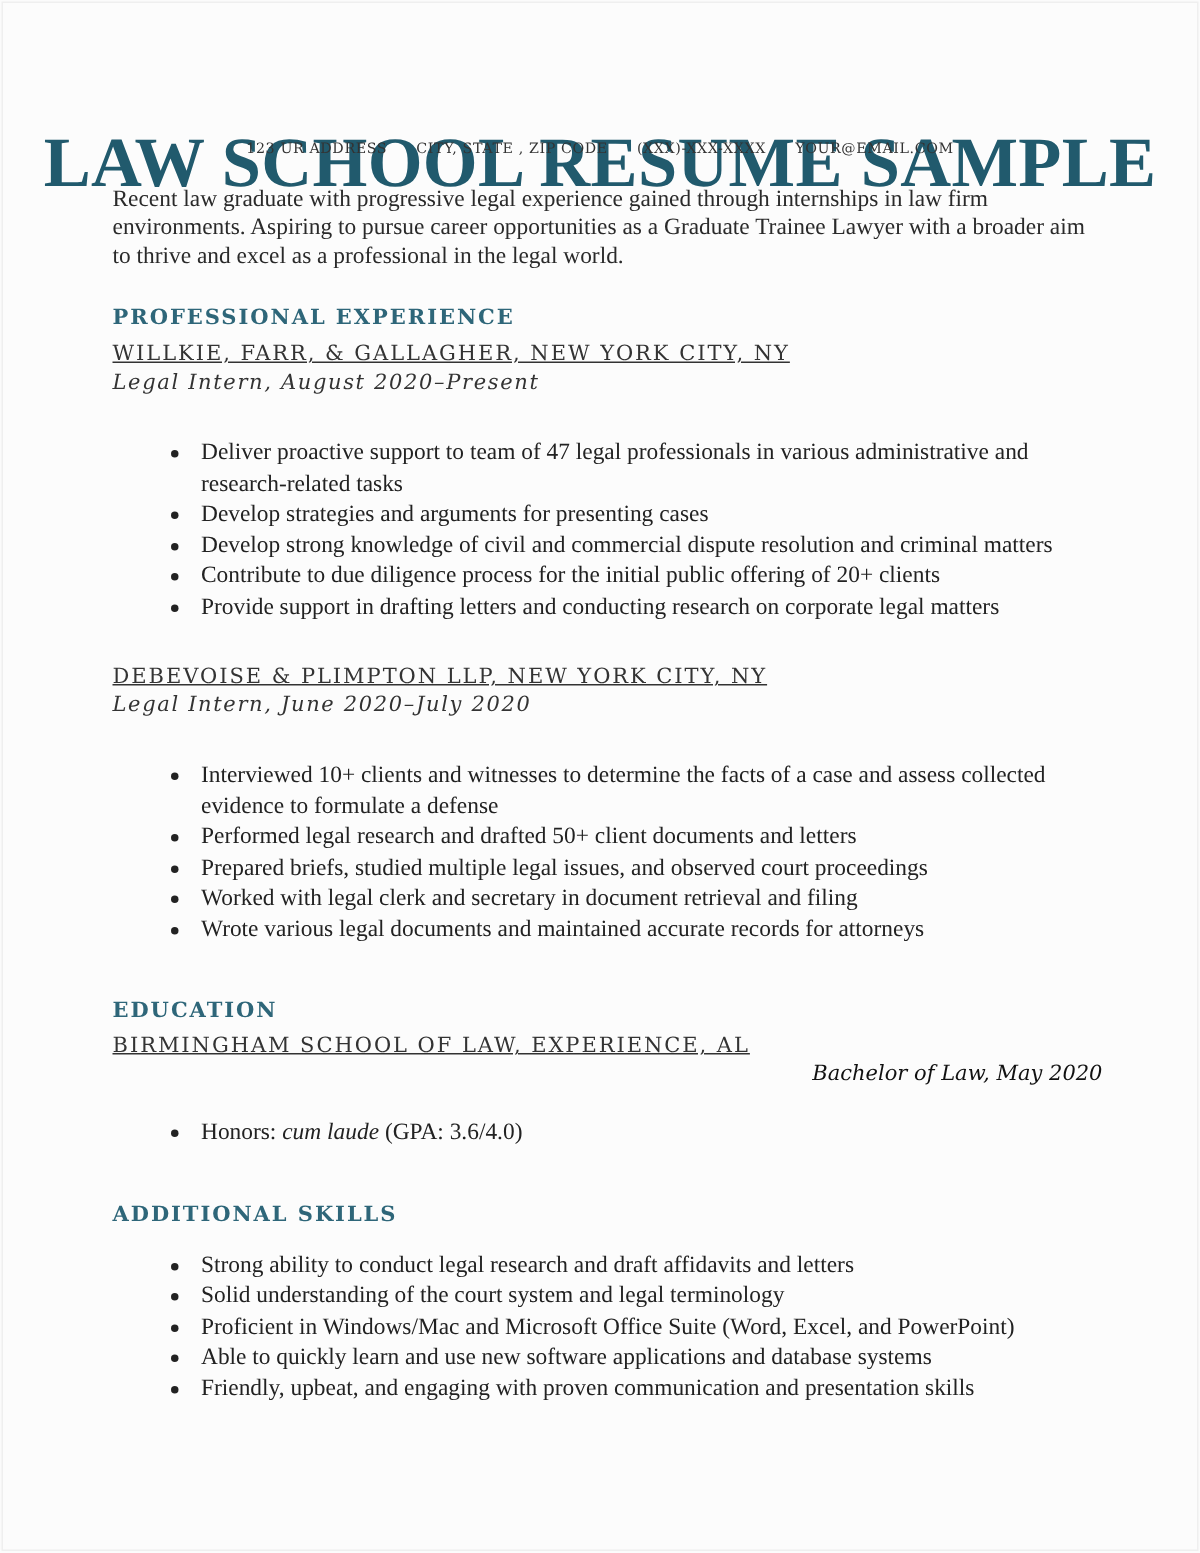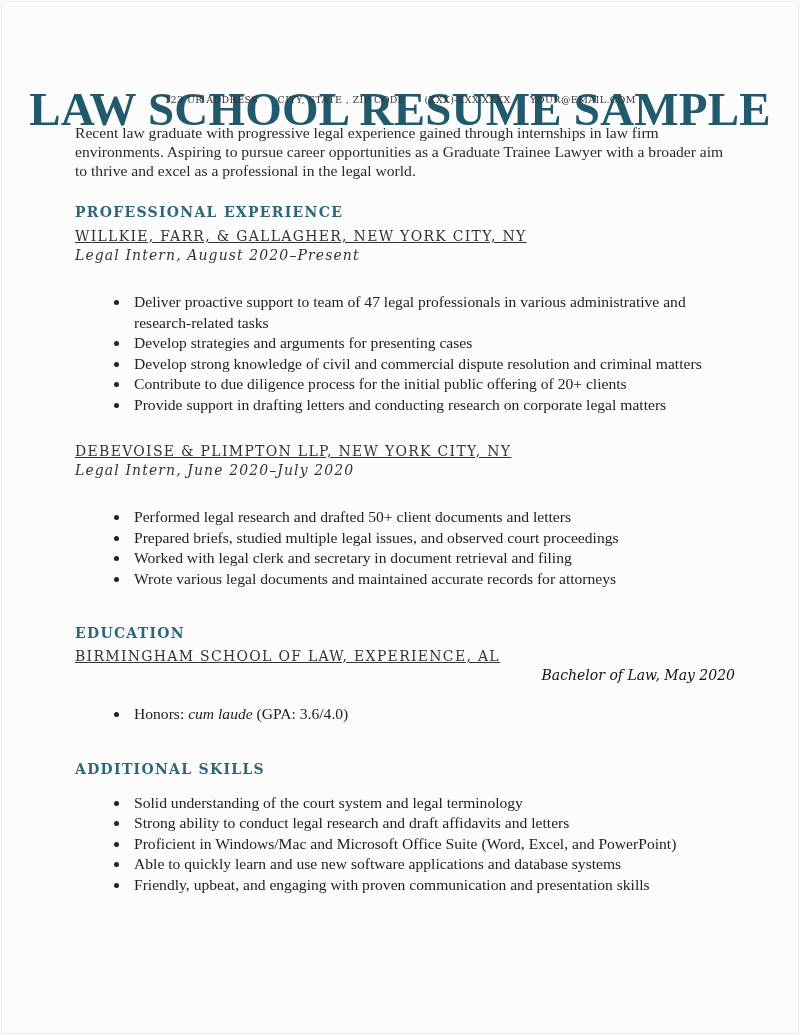--- a/index.html
+++ b/index.html
@@ -112,39 +112,40 @@
     <li>Develop strong knowledge of civil and commercial dispute resolution and criminal matters</li>
     <li>Contribute to due diligence process for the initial public offering of 20+ clients</li>
     <li>Provide support in drafting letters and conducting research on corporate legal matters</li>
   </ul>
 
   <div style="height:15px"></div>
   <p class="employer">DEBEVOISE &amp; PLIMPTON LLP, NEW YORK CITY, NY</p>
   <p class="role">Legal Intern, June 2020–July 2020</p>
   <div style="height:16px"></div>
   <ul class="bullets">
+    <li>Interviewed 10+ clients and witnesses to determine the facts of a case and assess collected evidence to formulate a defense</li>
     <li>Performed legal research and drafted 50+ client documents and letters</li>
     <li>Prepared briefs, studied multiple legal issues, and observed court proceedings</li>
     <li>Worked with legal clerk and secretary in document retrieval and filing</li>
     <li>Wrote various legal documents and maintained accurate records for attorneys</li>
   </ul>
 
   <div style="height:22px"></div>
   <h2 class="sec-title">EDUCATION</h2>
   <div style="height:4px"></div>
   <p class="employer">BIRMINGHAM SCHOOL OF LAW, EXPERIENCE, AL</p>
   <p class="role-edu">Bachelor of Law, May 2020</p>
   <div style="height:8px"></div>
   <ul class="bullets">
     <li><span>Honors: </span><em>cum laude</em><span> (GPA: 3.6/4.0)</span></li>
   </ul>
 
   <div style="height:22px"></div>
   <h2 class="sec-title">ADDITIONAL SKILLS</h2>
   <div style="height:2px"></div>
   <ul class="bullets skills">
+    <li>Strong ability to conduct legal research and draft affidavits and letters</li>
     <li>Solid understanding of the court system and legal terminology</li>
-    <li>Strong ability to conduct legal research and draft affidavits and letters</li>
     <li>Proficient in Windows/Mac and Microsoft Office Suite (Word, Excel, and PowerPoint)</li>
     <li>Able to quickly learn and use new software applications and database systems</li>
     <li>Friendly, upbeat, and engaging with proven communication and presentation skills</li>
   </ul>
 </div>
 
 </body></html>

